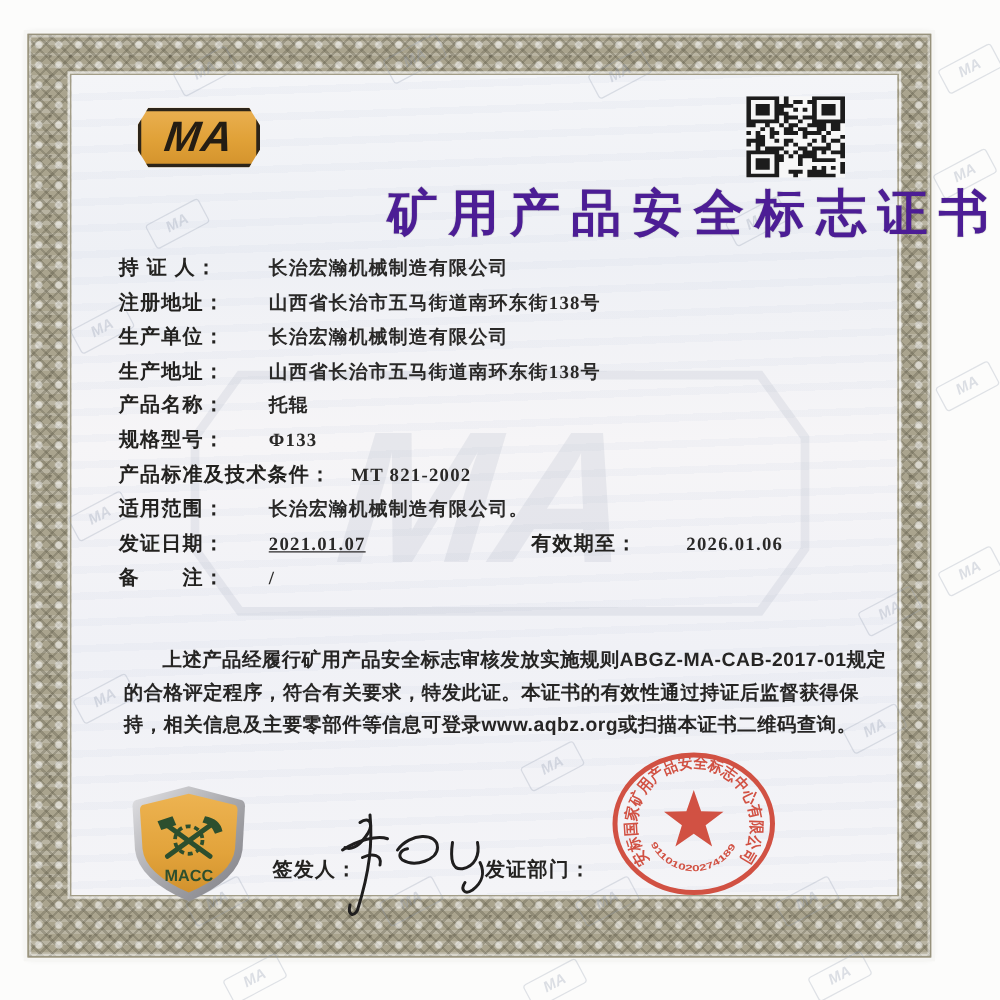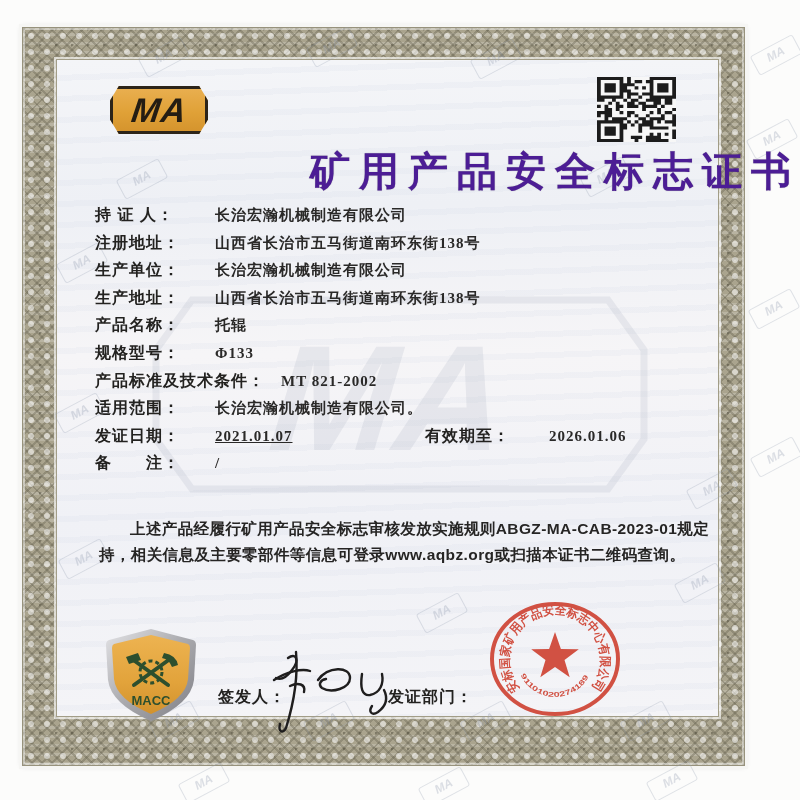--- a/index.html
+++ b/index.html
@@ -173,21 +173,22 @@
       <span class="flabel2">有效期至：</span>
       <span class="fvalue2">2026.01.06</span>
     </div>
     <div class="frow">
       <span class="flabel">备　　注：</span>
       <span class="fvalue">/</span>
     </div>
   </div>
 
   <div class="statement">
-    <div class="l1">上述产品经履行矿用产品安全标志审核发放实施规则ABGZ-MA-CAB-2023-01规定</div>
+    <div class="l1">上述产品经履行矿用产品安全标志审核发放实施规则ABGZ-MA-CAB-2017-01规定</div>
+    <div>的合格评定程序，符合有关要求，特发此证。本证书的有效性通过持证后监督获得保</div>
     <div>持，相关信息及主要零部件等信息可登录www.aqbz.org或扫描本证书二维码查询。</div>
   </div>
 
   <svg class="macc" viewBox="0 0 94 96">
     <defs>
       <linearGradient id="rim" x1="0" y1="0" x2="1" y2="1">
         <stop offset="0" stop-color="#e3e3e6"></stop>
           <stop offset=".5" stop-color="#a9a9ad"></stop>
           <stop offset="1" stop-color="#7e7e84"></stop>
       </linearGradient>

